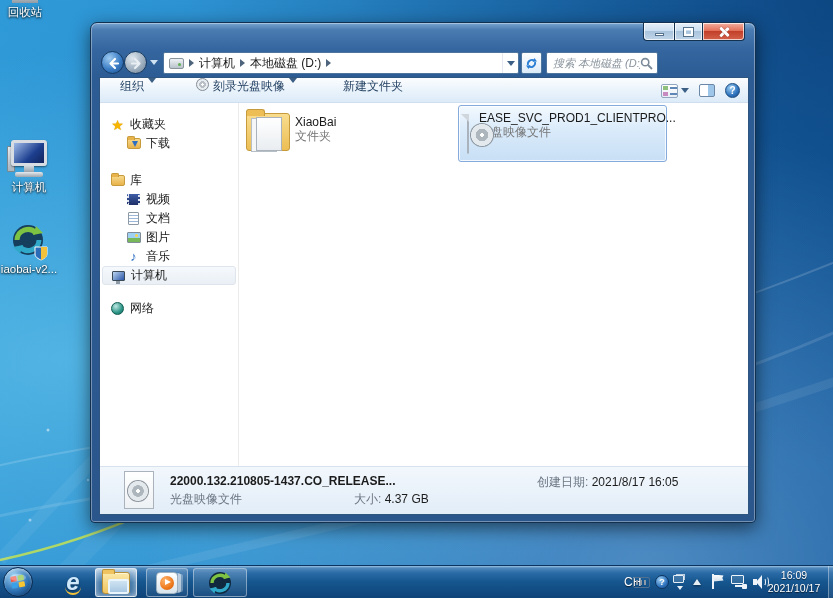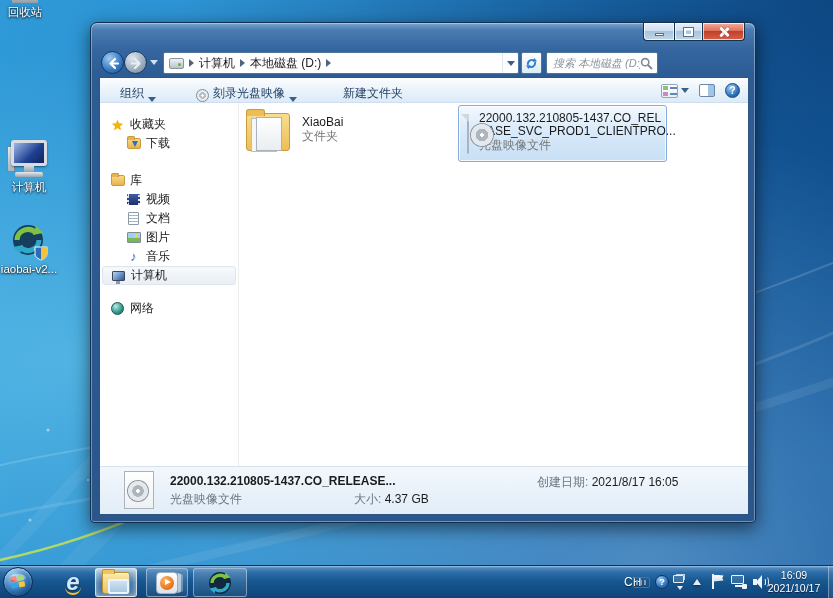--- a/index.html
+++ b/index.html
@@ -71,21 +71,21 @@
   .tri-down { width:0; height:0; border-left:4px solid transparent; border-right:4px solid transparent; border-top:5px solid #3c5f86; }
   .refresh-btn { position:absolute; left:430px; top:3px; width:21px; height:22px; background:linear-gradient(#fefefe,#dcebf8); border:1px solid #4e759c; border-radius:2px; display:flex; align-items:center; justify-content:center; }
   .searchbox { position:absolute; left:455px; top:3px; width:112px; height:22px; background:#fff; border:1px solid #4e759c; border-radius:2px; display:flex; align-items:center; }
   .search-ph { flex:1; font-size:11px; font-style:italic; color:#8a949e; padding-left:6px; white-space:nowrap; overflow:hidden; }
   .magnifier { margin-right:4px; }
 
   .client { position:absolute; left:8px; top:54px; width:650px; height:438px; border:1px solid #2f5680; background:#fff; overflow:hidden; }
   .cmdbar { position:absolute; left:0; top:0; right:0; height:25px;
     background:linear-gradient(#fcfdfe,#eaf3fb 50%,#dcebf8); border-bottom:1px solid #d0dff0;
     display:flex; align-items:center; font-size:12px; color:#1e3c5f; }
-  .cmd-item { display:flex; align-items:flex-end; gap:4px; padding:0 8px; height:100%; cursor:default; }
+  .cmd-item { display:flex; align-items:flex-start; gap:4px; padding:0 8px; height:100%; cursor:default; }
   .cmd-org { margin-left:12px; }
   .cmd-burn { margin-left:24px; }
   .cmd-new { margin-left:30px; }
   .disc-sm { width:13px; height:13px; border-radius:50%; background:radial-gradient(circle,#fff 0 15%,#b9bfc6 16% 45%,#e8edf2 46% 75%,#9aa2ab 76%); border:1px solid #848c95; }
   .cmd-right { position:absolute; right:8px; top:0; height:25px; display:flex; align-items:center; gap:10px; }
   .views-ic { width:17px; height:14px; background:
       linear-gradient(#8ec07c 0 0) 1px 1px/5px 4px no-repeat,
       linear-gradient(#5e87b5 0 0) 8px 2px/8px 2px no-repeat,
       linear-gradient(#c78bc0 0 0) 1px 7px/5px 4px no-repeat,
       linear-gradient(#5e87b5 0 0) 8px 8px/8px 2px no-repeat,
@@ -117,21 +117,21 @@
   .si-note { color:#2f6fc2; font-size:13px; line-height:13px; }
   .si-net { width:13px; height:13px; border-radius:50%; background:radial-gradient(circle at 35% 30%,#bfe8e2,#2d9688 60%,#14685c); border:1px solid #0f5a50; }
 
   .mainarea { position:absolute; left:140px; top:0; right:0; height:100%; }
   .tile { position:absolute; display:flex; cursor:default; }
   .tile-fold { left:6px; top:4px; width:196px; height:54px; }
   .fold-ic { width:44px; height:38px; margin-top:6px; position:relative;
     background:linear-gradient(#f9dd8e,#ecbe55); border:1px solid #c79b3b; border-radius:3px; }
   .fold-ic::before { content:""; position:absolute; left:-1px; top:-5px; width:17px; height:6px; background:#ecbe55; border:1px solid #c79b3b; border-bottom:none; border-radius:3px 3px 0 0; }
   .fold-ic::after { content:""; position:absolute; left:9px; top:3px; width:24px; height:32px; background:linear-gradient(#ffffff,#e9edf1); border:1px solid #aab3bb; box-shadow:-5px 1px 0 -1px #f4f6f8,-5px 1px 0 0 #b6bec6; }
-  .tile-text { margin-left:12px; padding-top:8px; font-size:12px; }
+  .tile-text { margin-left:5px; padding-top:8px; font-size:12px; }
   .tile-name { color:#1a1a1a; line-height:14px; }
   .tile-type { color:#767676; line-height:14px; }
   .tile-iso { left:218px; top:2px; width:209px; height:57px; border:1px solid #84abdc; border-radius:3px;
     background:linear-gradient(#f3f9fe,#d9eafa 45%,#c8dff5); box-shadow:inset 0 0 0 1px rgba(255,255,255,.8); }
   .iso-ic { width:32px; height:40px; margin:8px 0 0 8px; position:relative; background:linear-gradient(#ffffff,#eef1f4); border:1px solid #aab3bb; border-radius:1px; }
   .iso-ic::before { content:""; position:absolute; right:-1px; top:-1px; border-style:solid; border-width:0 8px 8px 0; border-color:transparent #cfd6dc transparent transparent; }
   .iso-ic::after { content:""; position:absolute; left:3px; top:9px; width:22px; height:22px; border-radius:50%;
     background:radial-gradient(circle,#fff 0 12%,#aeb6bd 13% 40%,#e4e9ed 41% 70%,#939ca5 71%);
     box-shadow:0 0 0 1px #8d969e; }
   .tile-iso .tile-text { margin-left:10px; padding-top:6px; }
@@ -392,21 +392,20 @@
           <div class="tile tile-fold">
             <div class="fold-ic"></div>
             <div class="tile-text">
               <div class="tile-name">XiaoBai</div>
               <div class="tile-type">文件夹</div>
             </div>
           </div>
           <div class="tile tile-iso">
             <div class="iso-ic"></div>
             <div class="tile-text">
-              <div class="tile-name">22000.132.210805-1437.CO_REL</div>
               <div class="tile-name">EASE_SVC_PROD1_CLIENTPRO...</div>
               <div class="tile-type">光盘映像文件</div>
             </div>
           </div>
         </div>
       </div>
 
       <div class="detailspane">
         <div class="dp-ic">
             <div class="iso-body"></div>

